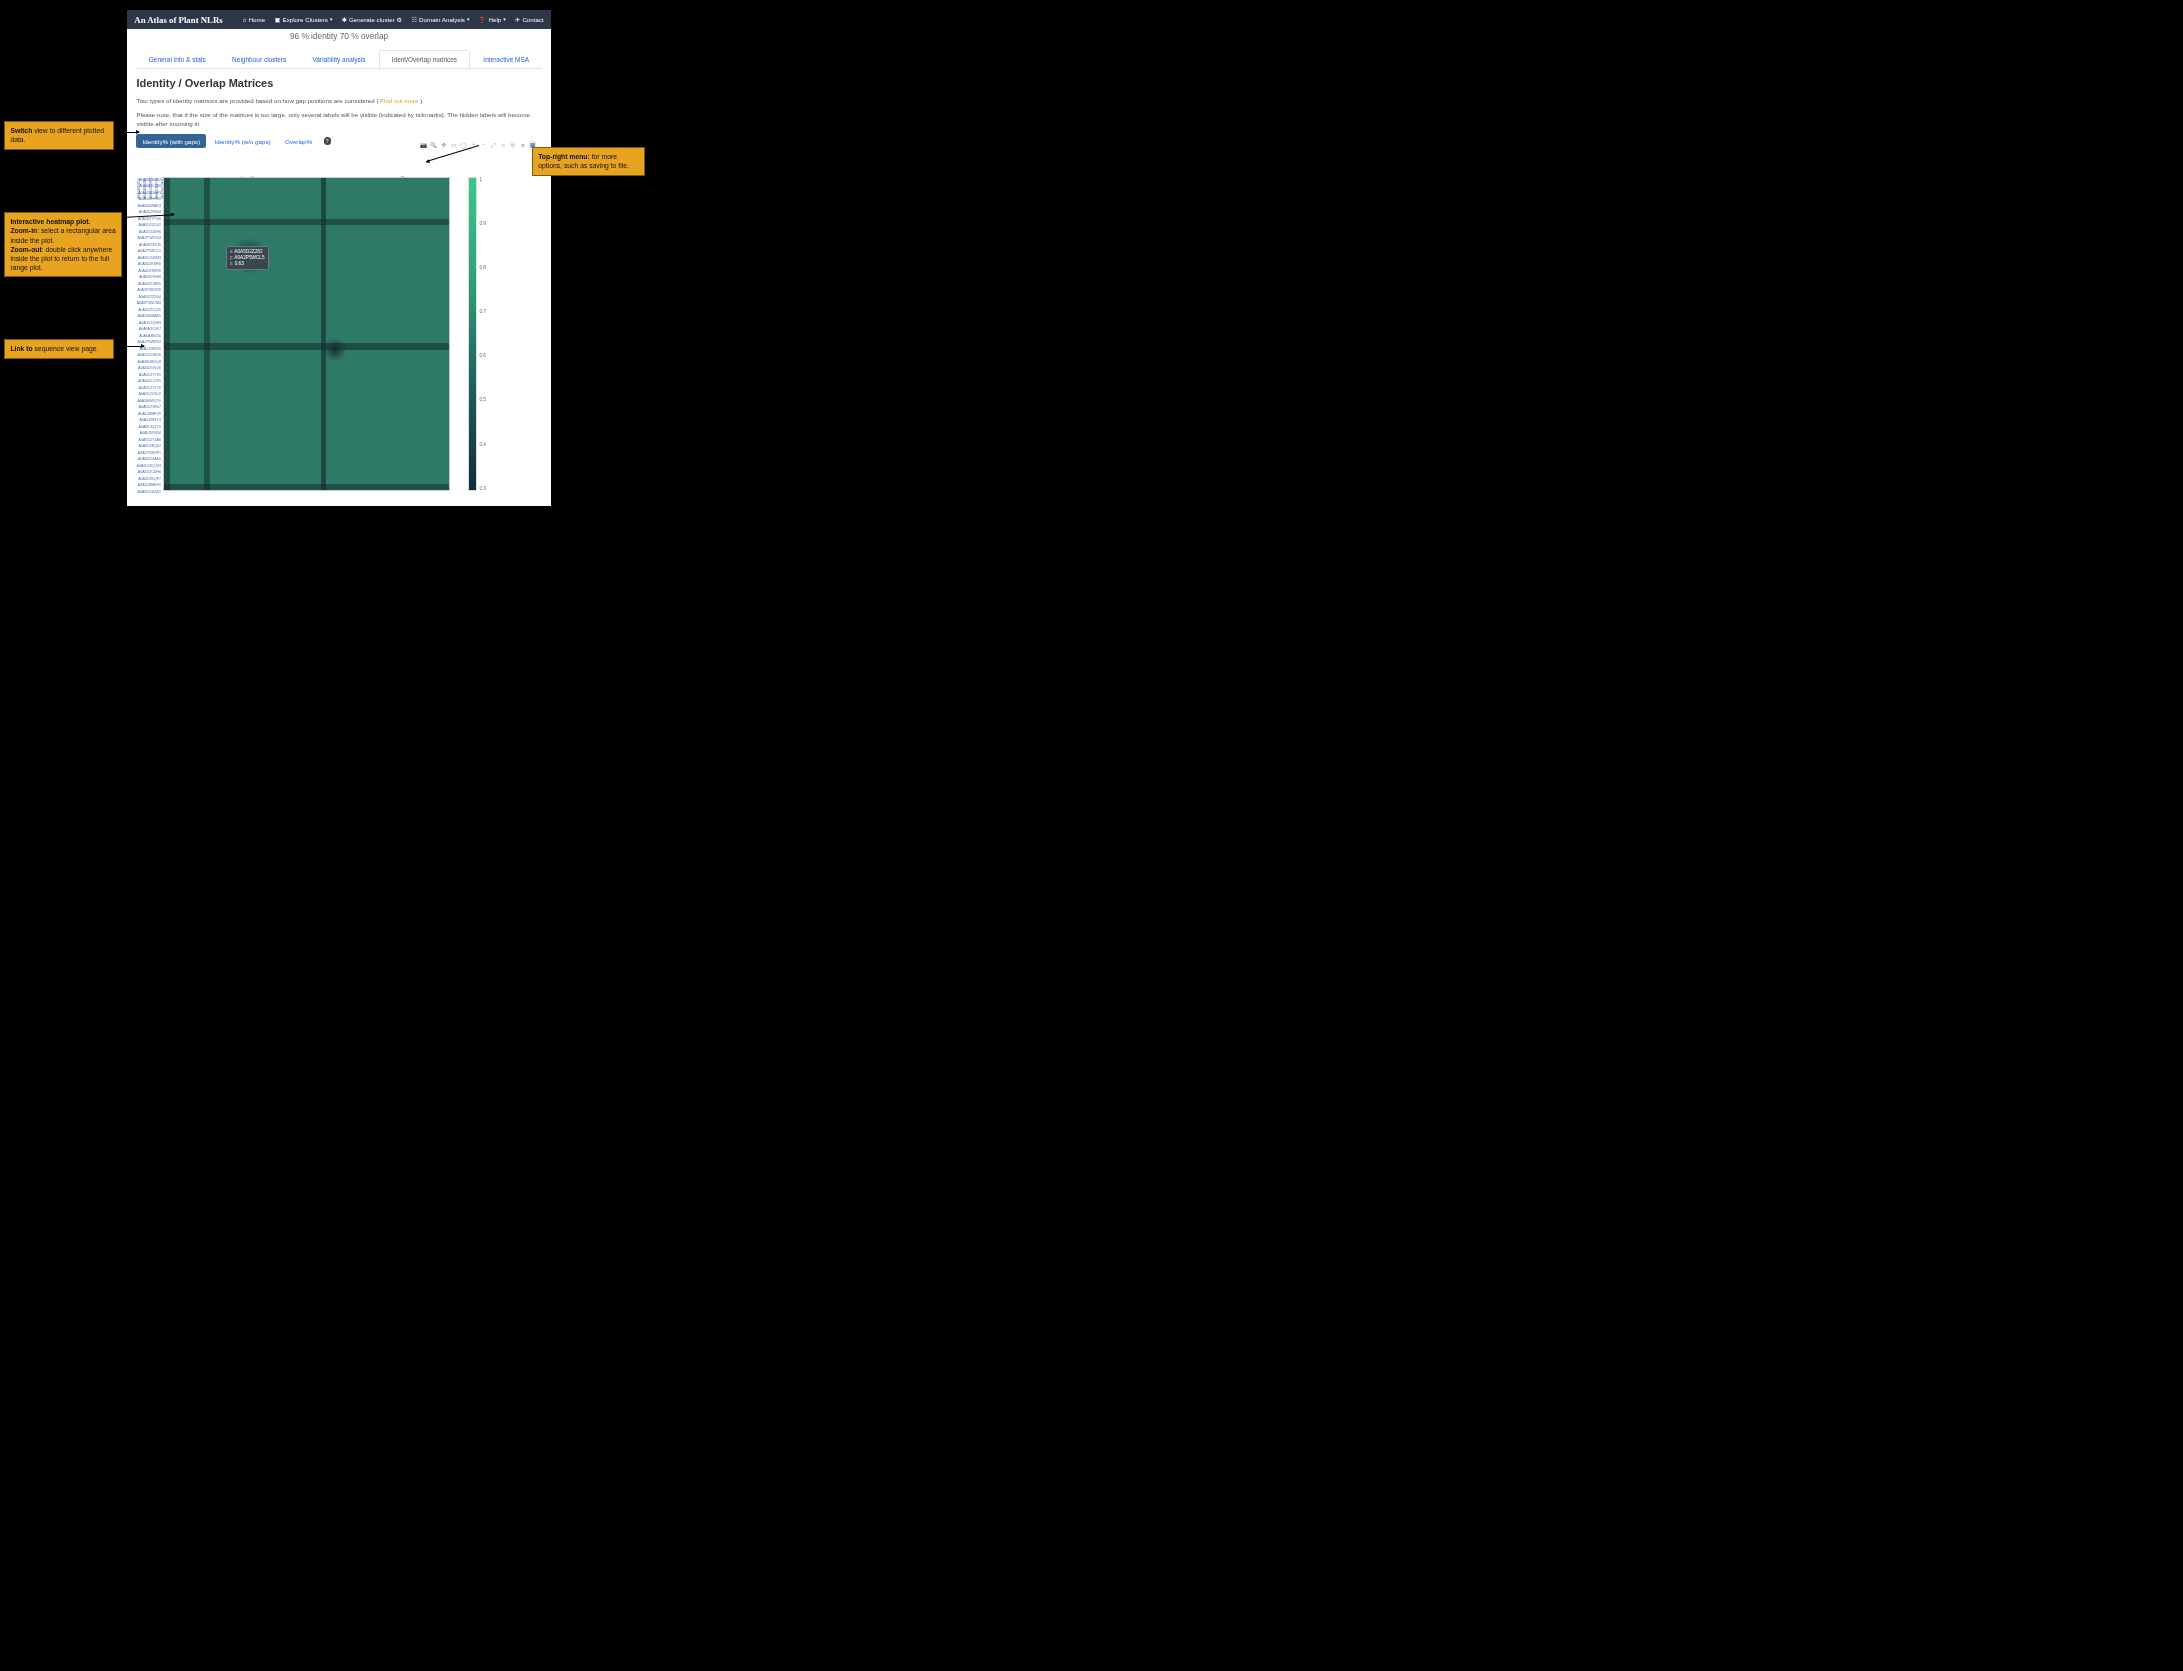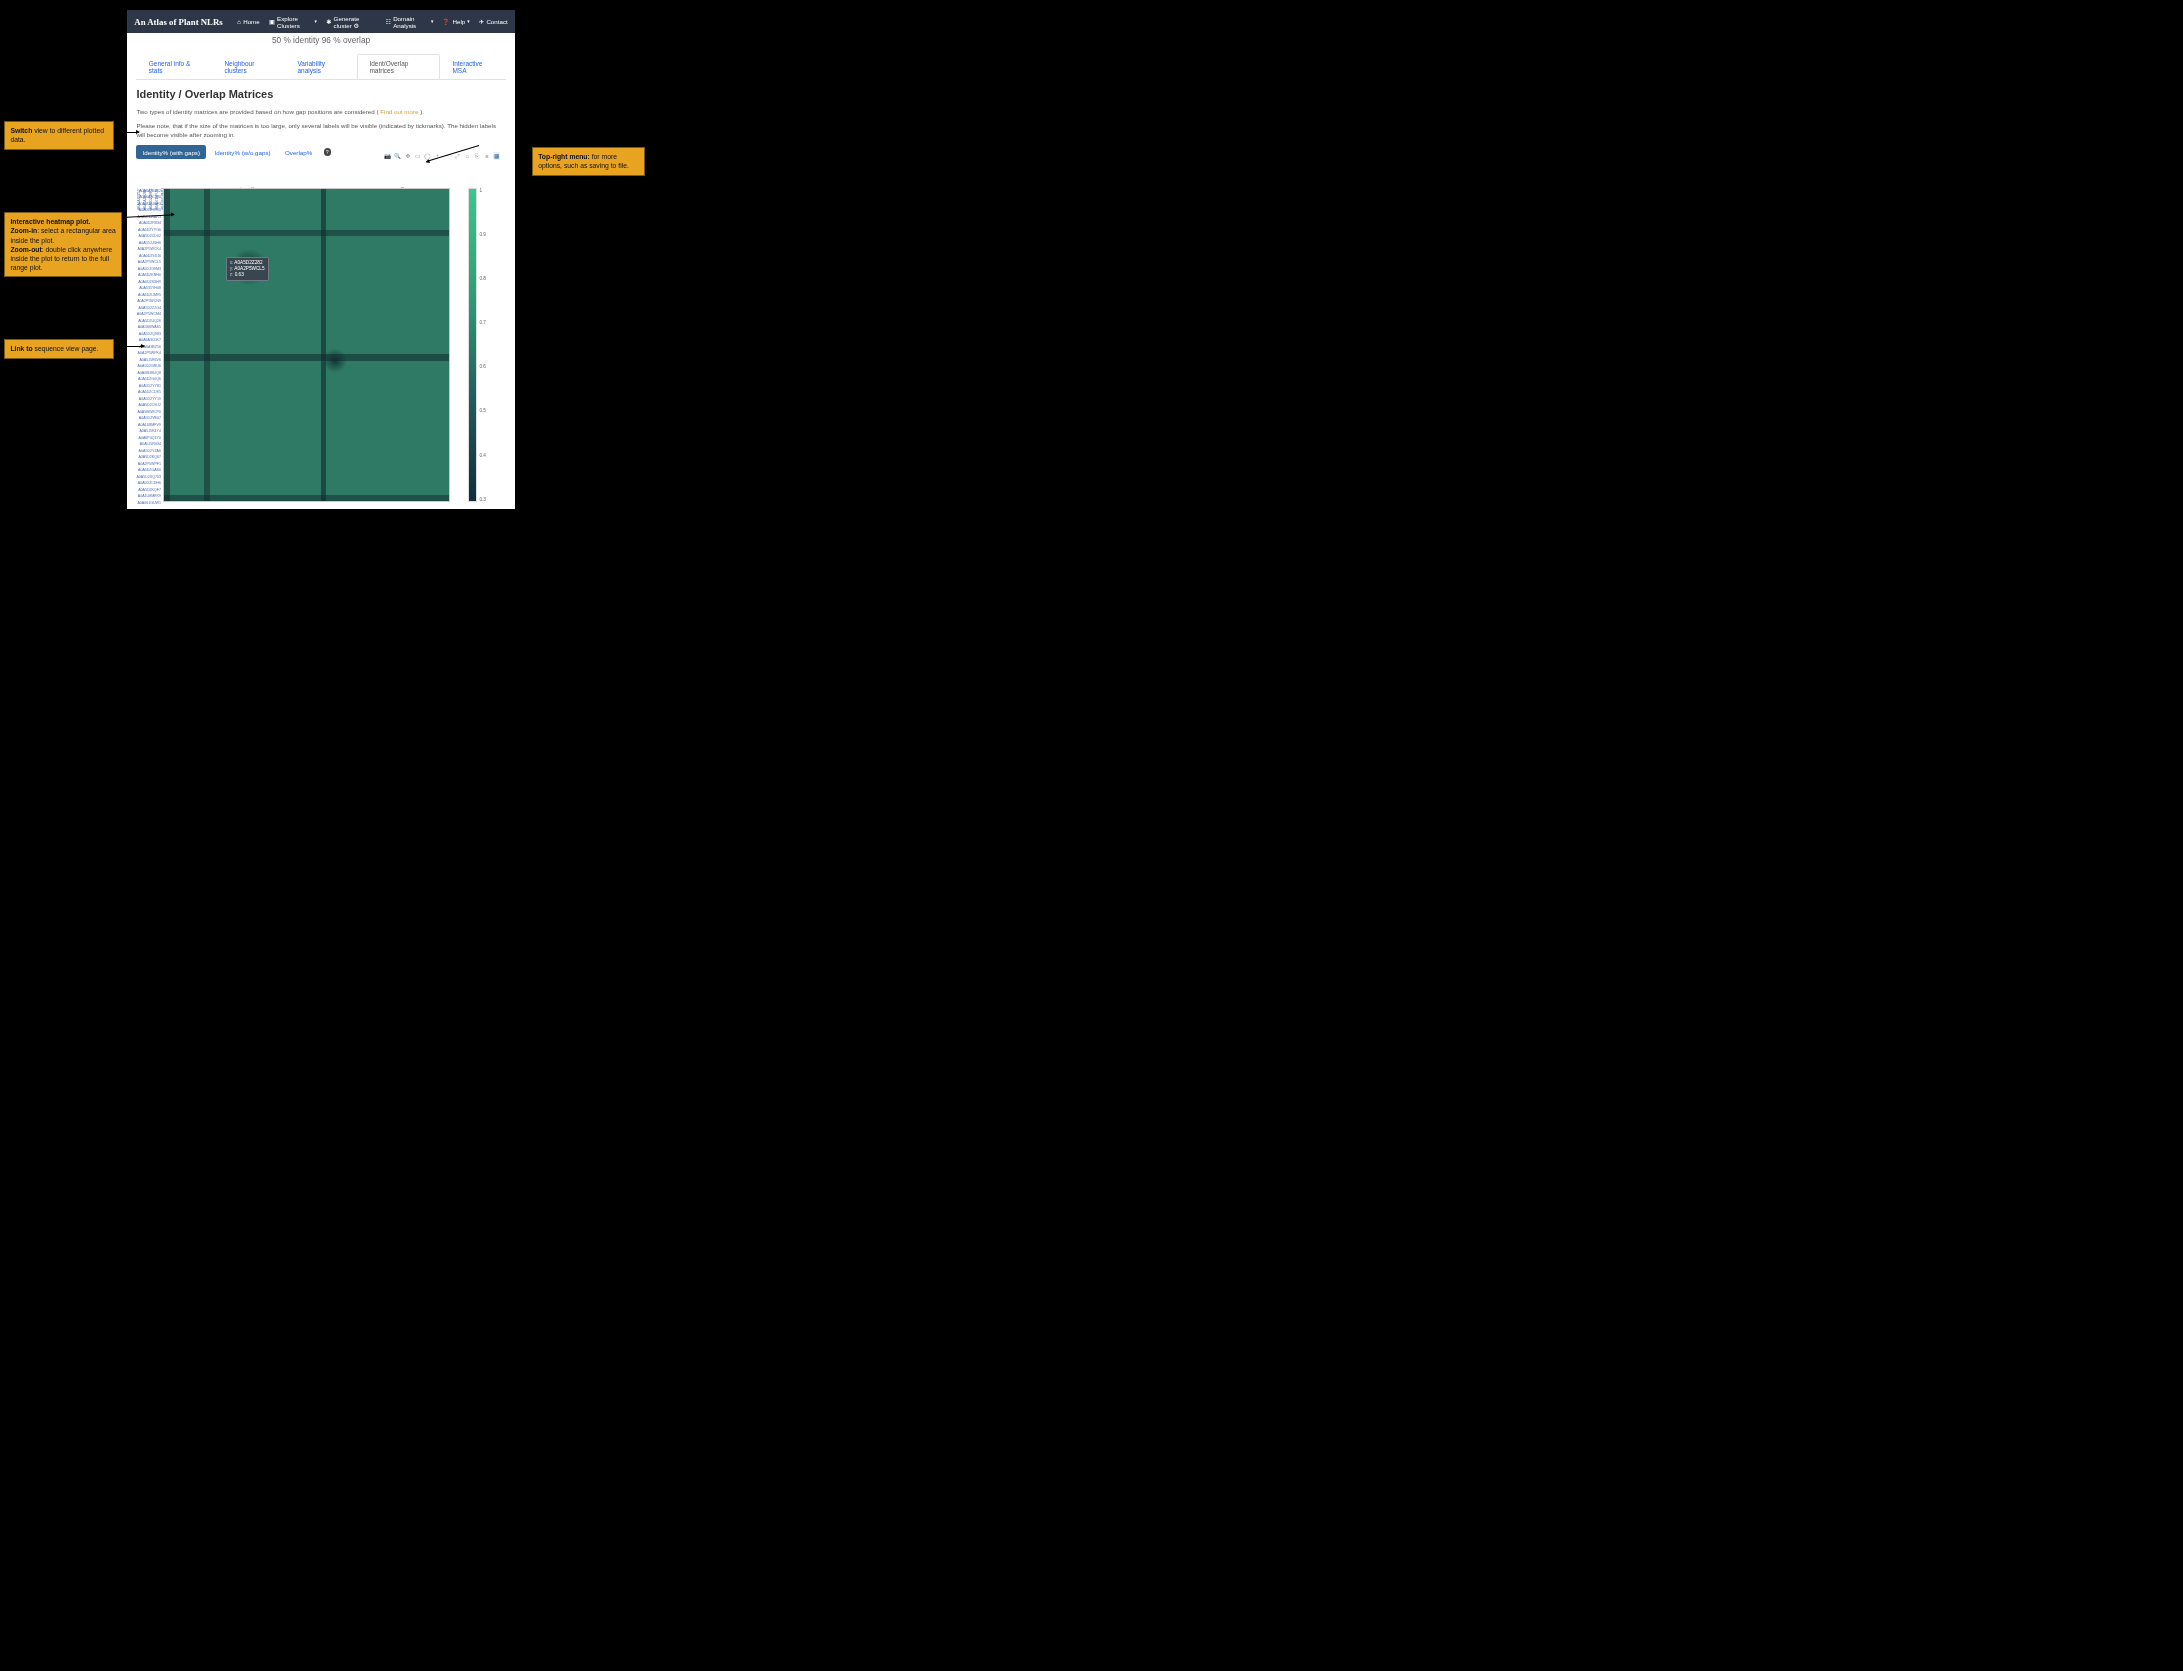--- a/index.html
+++ b/index.html
@@ -10,21 +10,21 @@
     color: #333;
     position: relative;
     width: 665px;
     height: 509px;
     overflow: hidden;
   }
   .browser-frame {
     position: absolute;
     left: 127px;
     top: 10.4px;
-    width: 388px;
+    width: 424px;
     background: #fff;
   }
   .navbar {
     background: #2d3748;
     color: #fff;
     display: flex;
     align-items: center;
     padding: 4.2px 7.3px;
     font-size: 6.5px;
   }
@@ -258,21 +258,21 @@
         <span class="nav-item"><span>⌂</span> Home</span>
         <span class="nav-item"><span>▣</span> Explore Clusters <span class="caret-down">▾</span></span>
         <span class="nav-item"><span>✱</span> Generate cluster ⚙</span>
         <span class="nav-item"><span>☷</span> Domain Analysis <span class="caret-down">▾</span></span>
         <span class="nav-item"><span>❓</span> Help <span class="caret-down">▾</span></span>
         <span class="nav-item"><span>✈</span> Contact</span>
       </div>
   </div>
 
   <div class="page">
-    <div class="sub-header">50 % identity 96 % overlap</div>
+    <div class="sub-header">96 % identity 70 % overlap</div>
 
     <div class="tabs">
         <div class="tab">General info &amp; stats</div>
         <div class="tab">Neighbour clusters</div>
         <div class="tab">Variability analysis</div>
         <div class="tab active">Ident/Overlap matrices</div>
         <div class="tab">Interactive MSA</div>
       </div>
 
     <h2 class="section-title">Identity / Overlap Matrices</h2>

